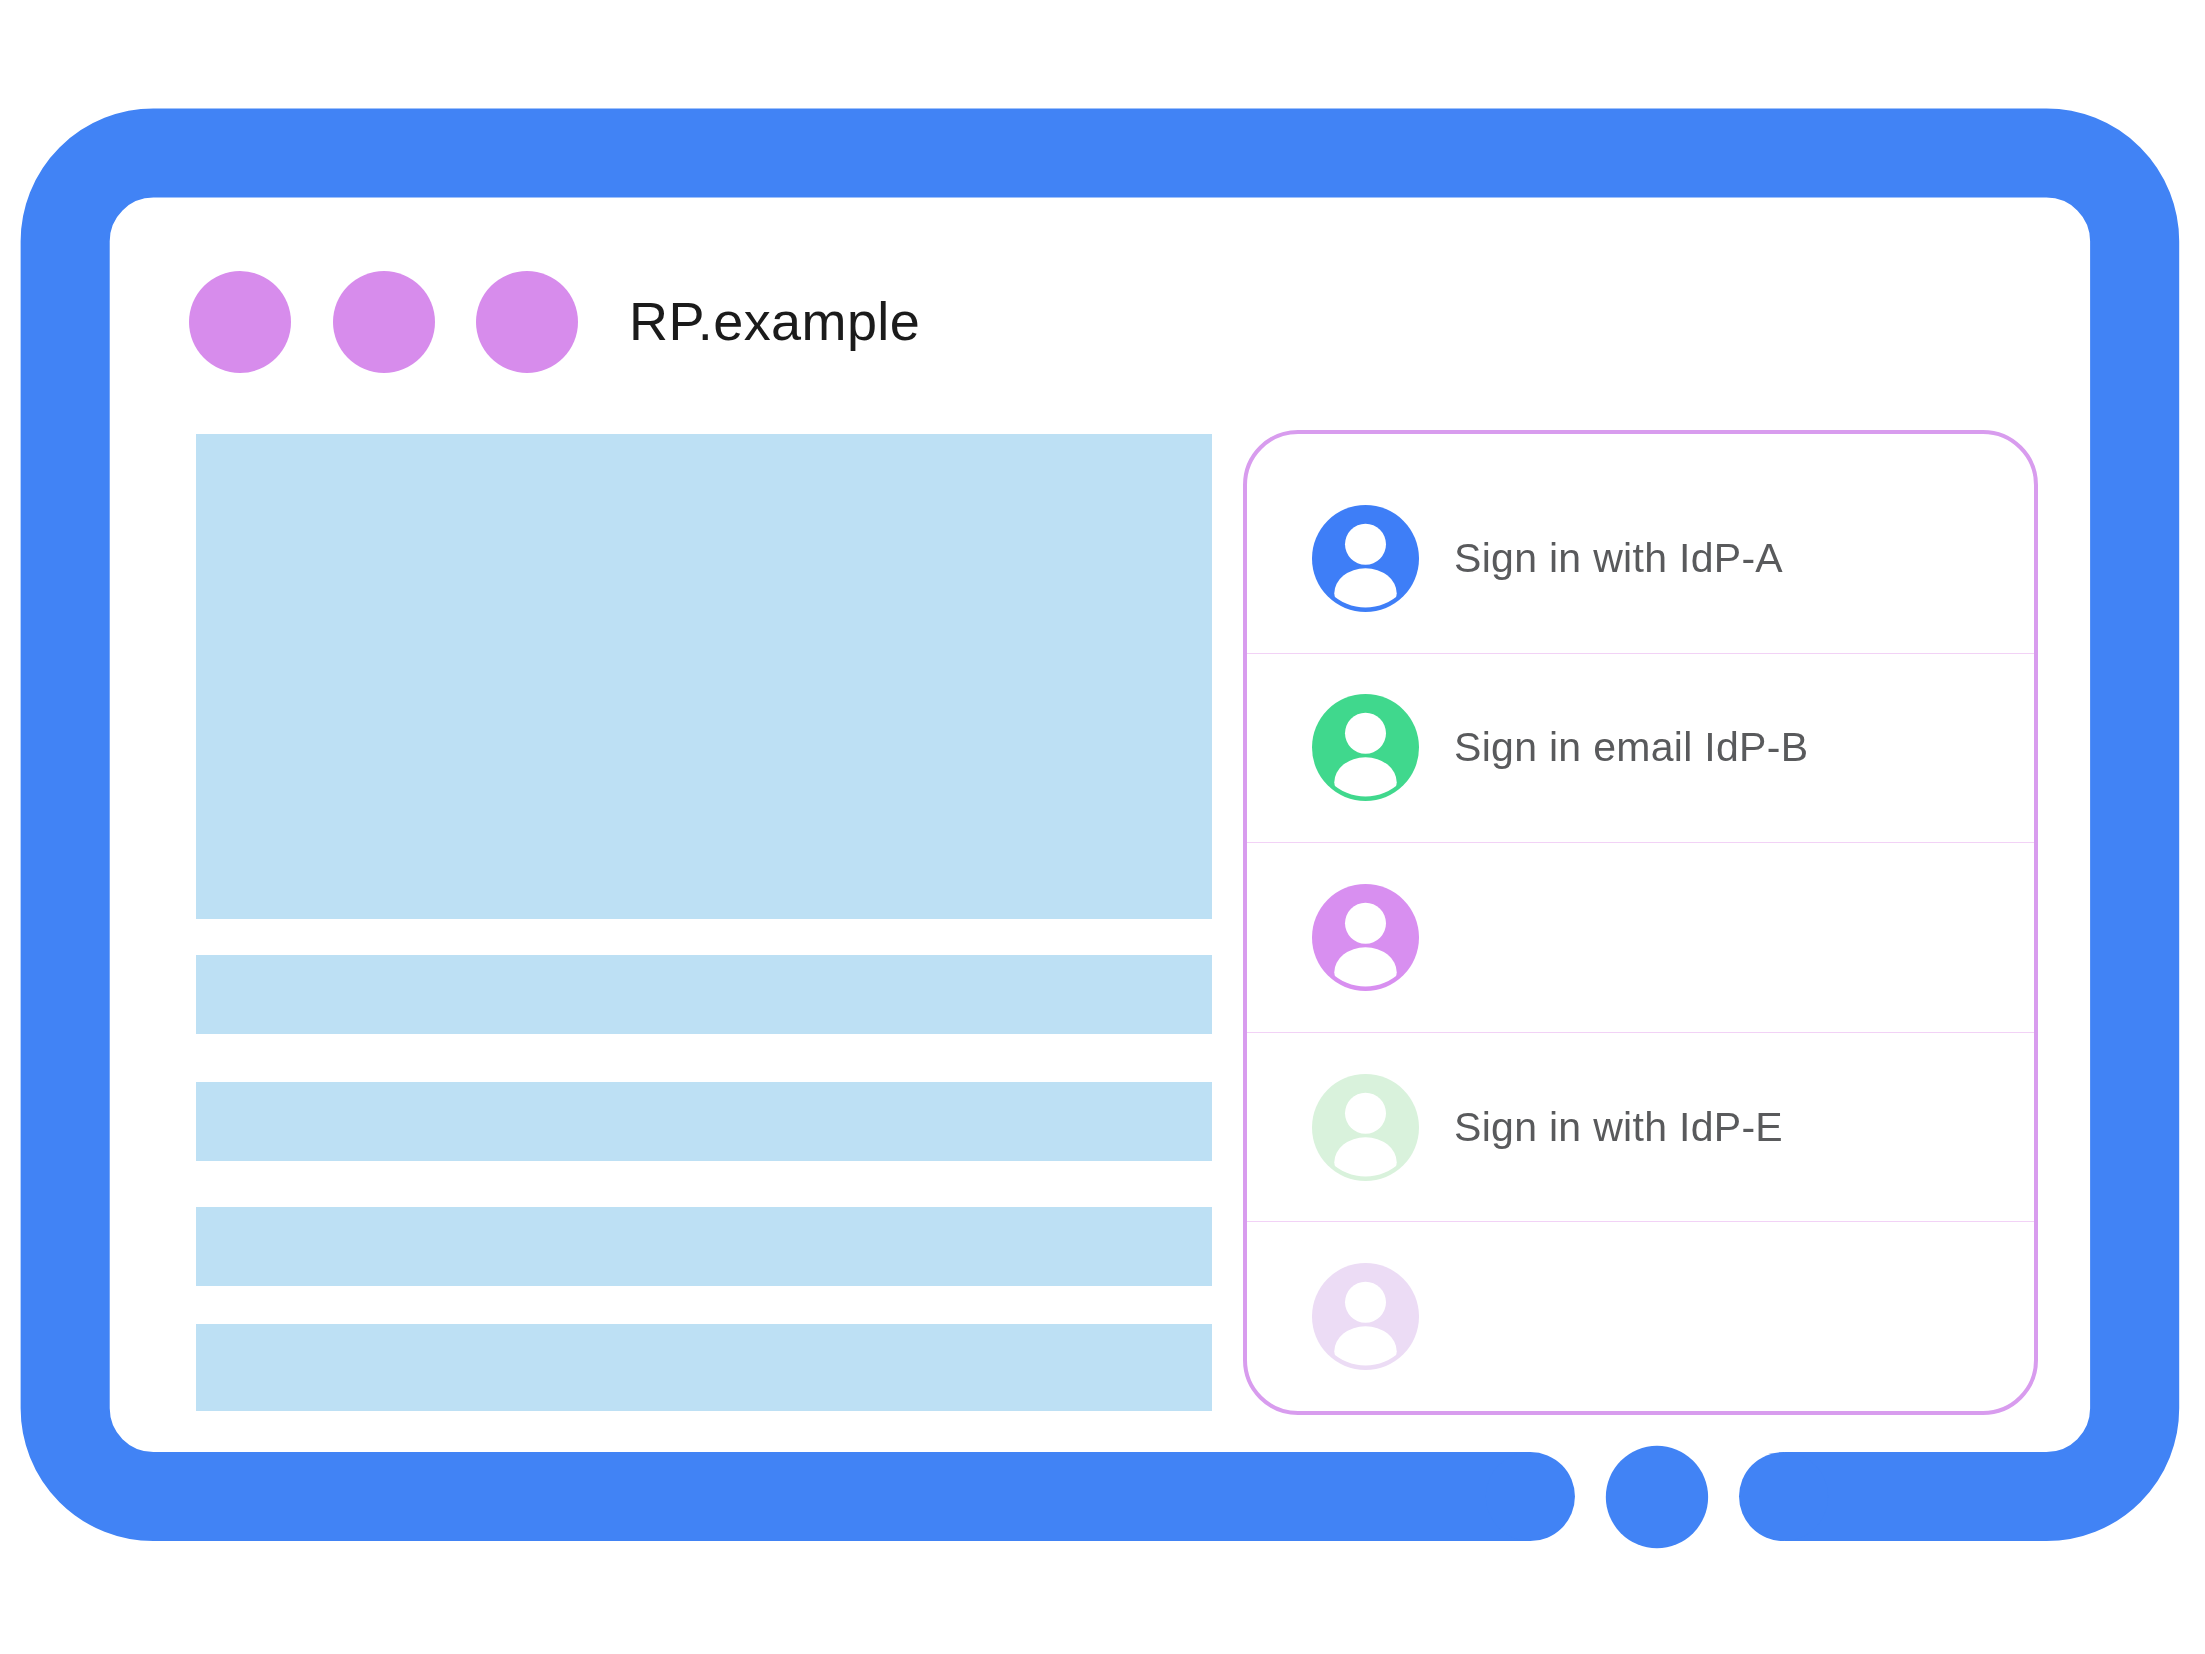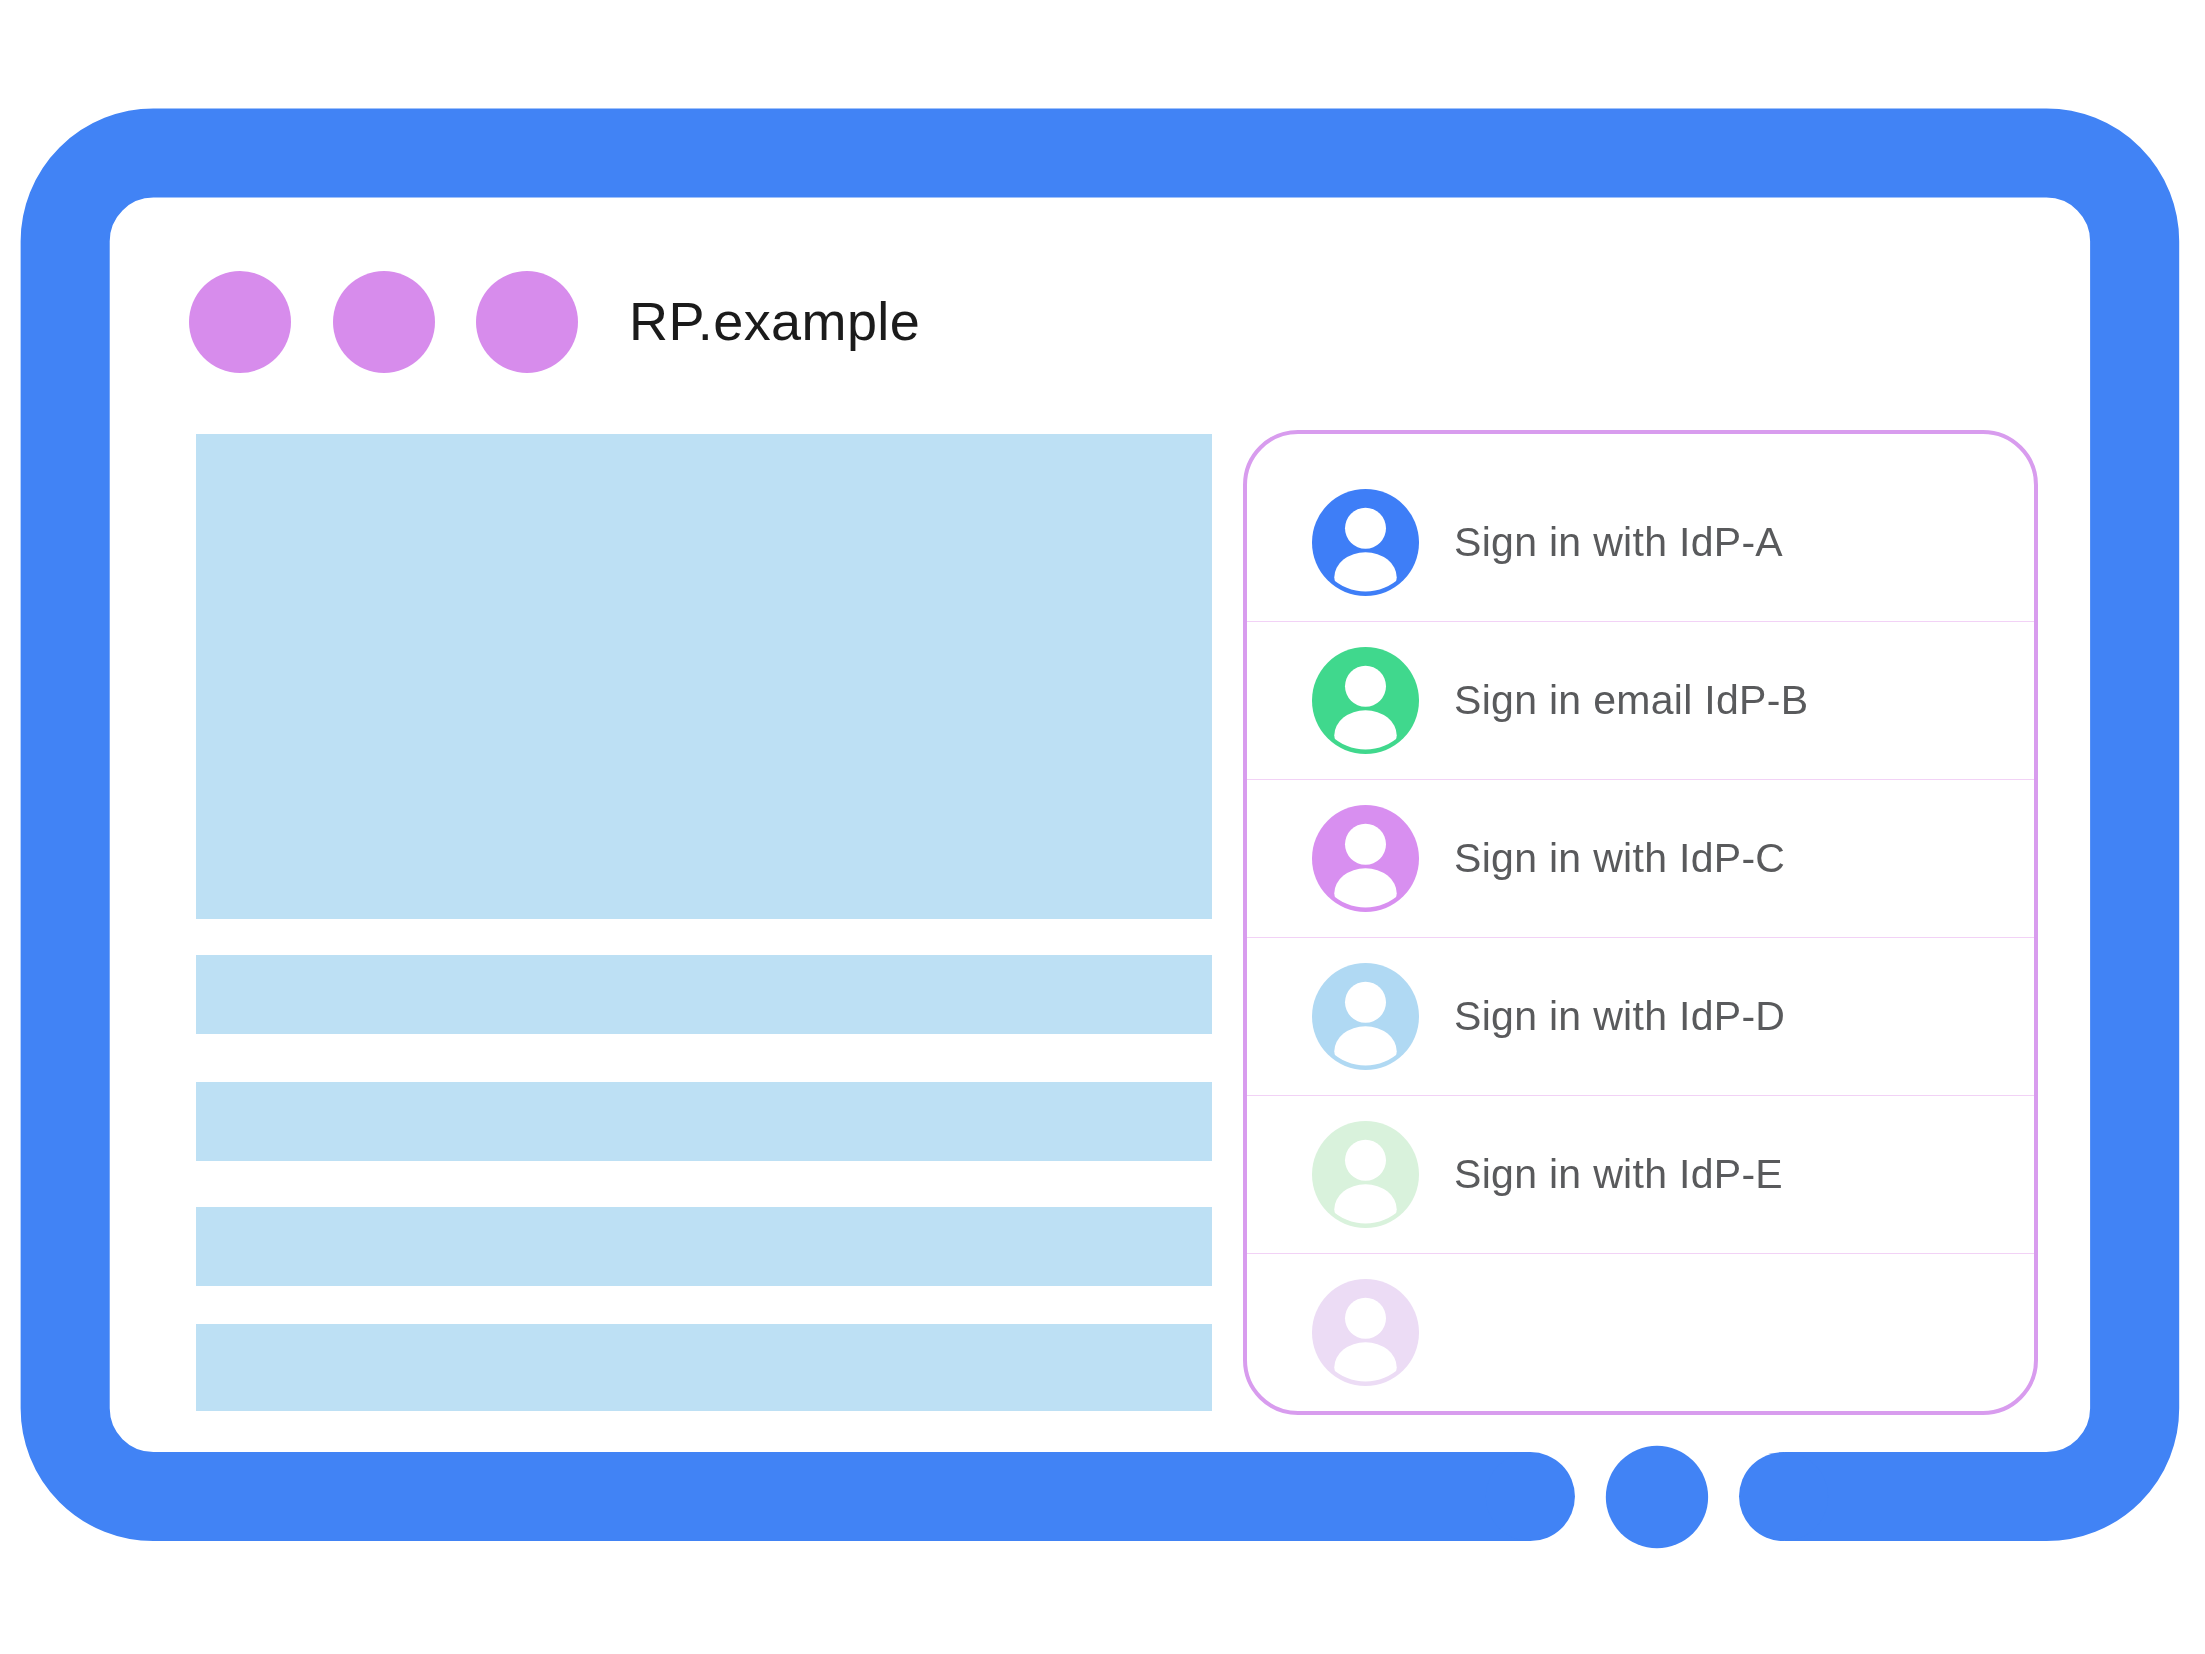--- a/index.html
+++ b/index.html
@@ -102,33 +102,22 @@
   </div>
 
   <div class="signin-row">
     <svg class="avatar" viewBox="0 0 120 120">
       <circle cx="60" cy="60" r="60" fill="#d88ff0" style="fill: rgb(216, 143, 240);"></circle>
       <g fill="#ffffff" clip-path="url(#avclip)">
         <circle cx="60" cy="44" r="23"></circle>
           <ellipse cx="60" cy="99" rx="35" ry="28"></ellipse>
       </g>
     </svg>
-    <span class="signin-label">Sign in with IdP-C</span>
   </div>
 
-  <div class="signin-row">
-    <svg class="avatar" viewBox="0 0 120 120">
-      <circle cx="60" cy="60" r="60" fill="#b0d9f3" style="fill: rgb(176, 217, 243);"></circle>
-      <g fill="#ffffff" clip-path="url(#avclip)">
-        <circle cx="60" cy="44" r="23"></circle>
-          <ellipse cx="60" cy="99" rx="35" ry="28"></ellipse>
-      </g>
-    </svg>
-    <span class="signin-label">Sign in with IdP-D</span>
-  </div>
 
   <div class="signin-row">
     <svg class="avatar" viewBox="0 0 120 120">
       <circle cx="60" cy="60" r="60" fill="#d9f2dc" style="fill: rgb(217, 242, 220);"></circle>
       <g fill="#ffffff" clip-path="url(#avclip)">
         <circle cx="60" cy="44" r="23"></circle>
           <ellipse cx="60" cy="99" rx="35" ry="28"></ellipse>
       </g>
     </svg>
     <span class="signin-label">Sign in with IdP-E</span>

